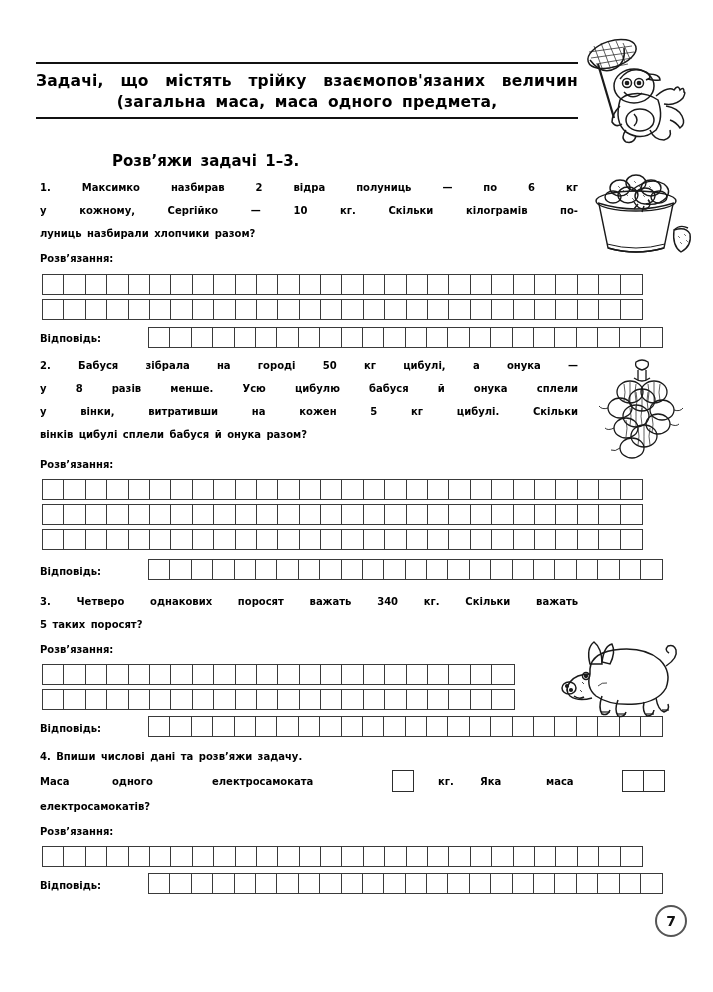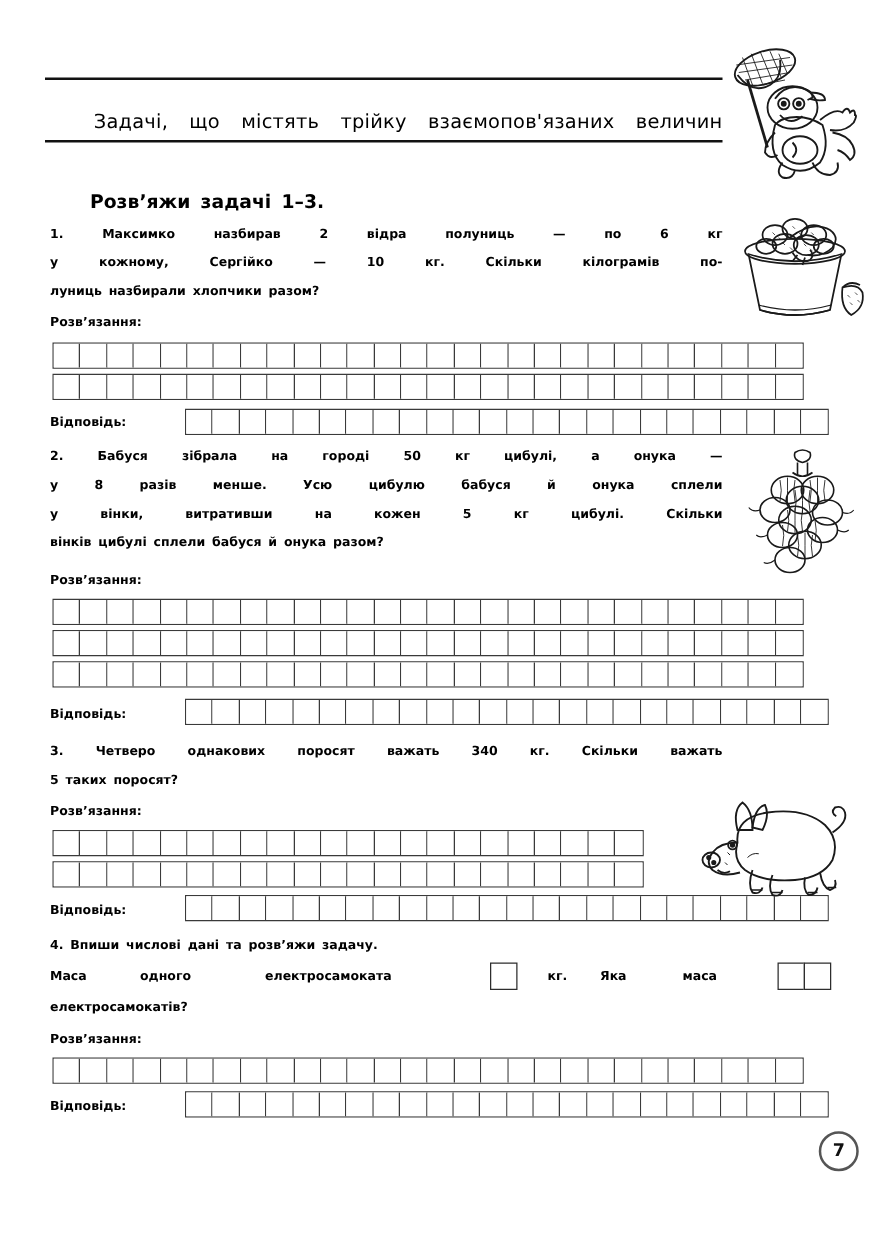--- a/index.html
+++ b/index.html
@@ -30,39 +30,39 @@
     top: 62px;
     width: 542px;
   }
   .rule {
     height: 2px;
     background: #111;
     width: 100%;
   }
   .header-title {
     text-align: center;
-    font-weight: 400;
+    font-weight: 700;
     font-size: 15.5px;
     line-height: 21px;
     letter-spacing: 0.2px;
-    padding: 23px 0 4px 0;
+    padding: 7px 0 4px 0;
     word-spacing: 4px;
-    margin-left: 39px;
   }
   .header-title .line1 { display: block; text-align: justify; text-align-last: justify; }
   .header-title .line2 { display: block; }
   .header-title .line3 { display: block; }
 
   
   .instr {
     position: absolute;
     font-weight: 700;
     font-size: 15px;
     line-height: 22px;
     word-spacing: 3px;
+    margin-left: 40px;
   }
   .ptext {
     position: absolute;
     font-weight: 700;
     font-size: 10px;
     line-height: 23px;
     word-spacing: 2px;
   }
   .ptext .ln {
     display: block;
@@ -132,20 +132,21 @@
 </style>
 </head>
 <body>
 
 <div class="page">
 
   <div class="header-block">
     <div class="rule"></div>
     <div class="header-title">
       <span class="line1">Задачі, що містять трійку взаємопов'язаних величин</span>
+      <span class="line2">(загальна маса, маса одного предмета,</span>
     </div>
     <div class="rule"></div>
   </div>
 
   <div class="instr" style="left:72px; top:150px;">Розв’яжи задачі 1–3.</div>
 
   <div class="ptext" style="left:40px; top:176px; width:538px;">
     <span class="ln j"><b class="pnum">1.</b>&nbsp;<span>Максимко назбирав 2 відра полуниць — по 6 кг</span></span>
     <span class="ln j">у кожному, Сергійко — 10 кг. Скільки кілограмів по-</span>
     <span class="ln">луниць назбирали хлопчики разом?</span>

